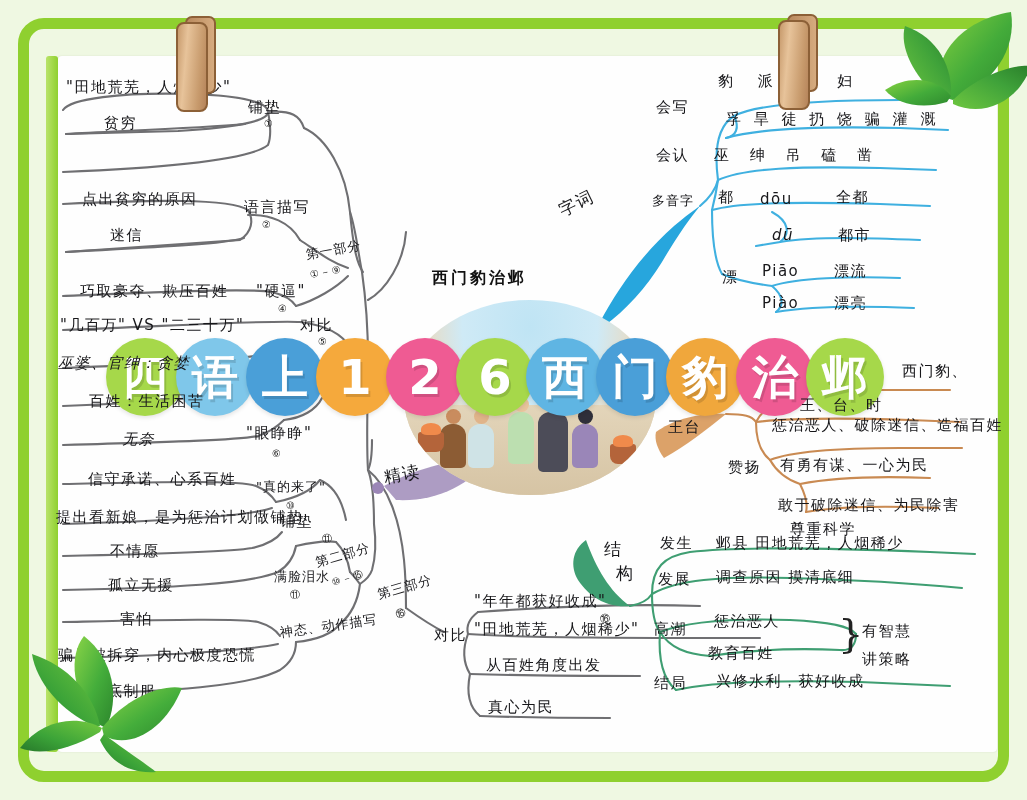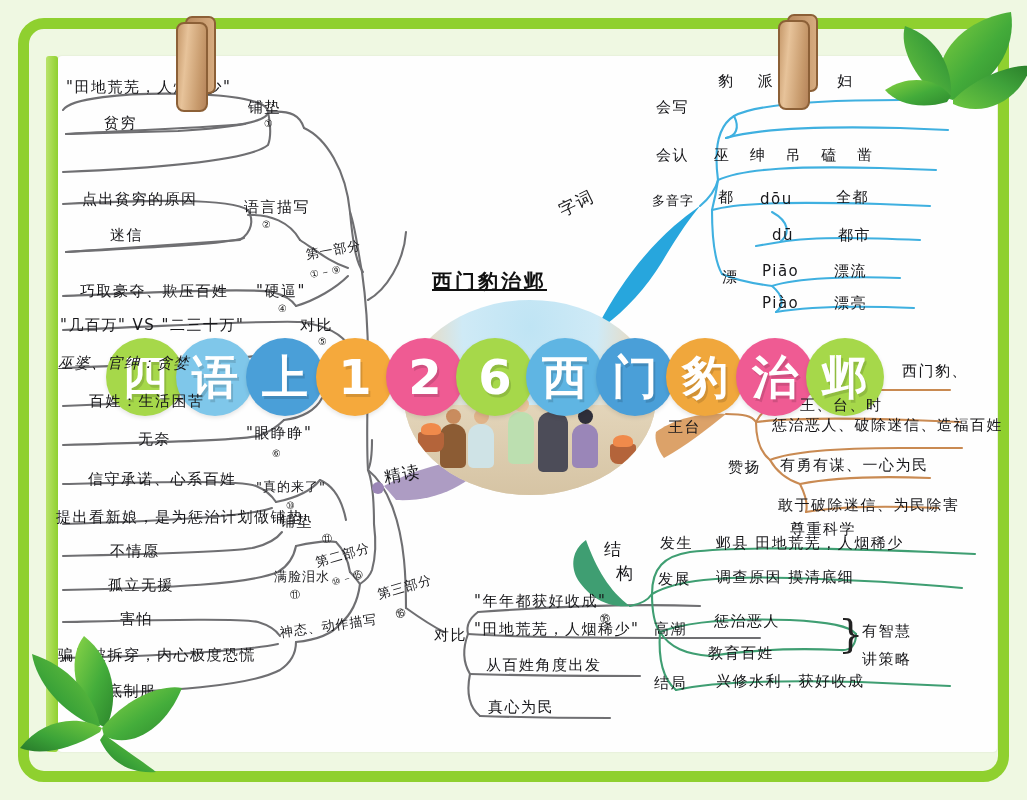--- a/index.html
+++ b/index.html
@@ -65,23 +65,23 @@
     background:linear-gradient(180deg,#e3d5ba,#d6c4a4);}
   .fig{position:absolute;bottom:14%;}
   .fig .head{width:15px;height:15px;border-radius:50%;margin:0 auto;}
   .fig .body{width:26px;height:44px;border-radius:12px 12px 5px 5px;}
   .pot{position:absolute;bottom:16%;width:26px;height:20px;
     background:#b4643a;border-radius:3px 3px 8px 8px;}
   .pot:after{content:"";position:absolute;left:3px;top:-9px;width:20px;height:12px;
     background:#f08a4b;border-radius:50% 50% 30% 30%;}
 
   .title-top{
-    position:absolute;left:432px;top:268px;font-size:20px;color:#111;
+    position:absolute;left:432px;top:268px;font-size:16px;color:#111;
     letter-spacing:3px;white-space:nowrap;
-    font-family:"DejaVu Serif","Liberation Serif",serif;font-weight:bold;text-decoration:underline;
+    font-family:"DejaVu Serif","Liberation Serif",serif;font-weight:bold;
   }
 
   
   .circle-row{position:absolute;left:106px;top:335px;height:84px;display:flex;align-items:center;}
   .circ{
     width:78px;height:78px;border-radius:50%;
     display:flex;align-items:center;justify-content:center;
     margin-right:-8px;position:relative;
     box-shadow:0 2px 4px rgba(0,0,0,.10);
   }
@@ -302,21 +302,21 @@
   <div class="hw" style="left:80px;top:282px;">巧取豪夺、欺压百姓</div>
   <div class="hw" style="left:256px;top:282px;">"硬逼"</div>
   <div class="hw num" style="left:278px;top:303px;">④</div>
 
   <div class="hw" style="left:60px;top:316px;">"几百万" VS "二三十万"</div>
   <div class="hw" style="left:58px;top:354px;font-style:italic;">巫婆、官绅：贪婪</div>
   <div class="hw" style="left:58px;top:392px;padding-left:31px;">百姓：生活困苦</div>
   <div class="hw" style="left:300px;top:316px;">对比</div>
   <div class="hw num" style="left:318px;top:336px;">⑤</div>
 
-  <div class="hw" style="left:138px;top:430px;">无奈</div>
+  <div class="hw" style="left:122px;top:430px;font-style:italic;">无奈</div>
   <div class="hw" style="left:246px;top:424px;">"眼睁睁"</div>
   <div class="hw num" style="left:272px;top:448px;">⑥</div>
 
   <div class="hw sm rot2" style="left:306px;top:246px;">第一部分</div>
   <div class="hw num rot2" style="left:310px;top:268px;">①－⑨</div>
 
   <div class="hw" style="left:88px;top:470px;">信守承诺、心系百姓</div>
   <div class="hw" style="left:56px;top:508px;">提出看新娘，是为惩治计划做铺垫</div>
   <div class="hw sm" style="left:256px;top:478px;">"真的来了"</div>
   <div class="hw num" style="left:286px;top:500px;">⑩</div>
@@ -345,29 +345,30 @@
   <div class="hw num" style="left:600px;top:612px;">⑯</div>
   <div class="hw" style="left:486px;top:656px;">从百姓角度出发</div>
   <div class="hw" style="left:488px;top:698px;">真心为民</div>
 
   <div class="hw rot2" style="left:384px;top:466px;font-size:17px;">精读</div>
 
   <div class="hw rot" style="left:560px;top:200px;font-size:17px;">字词</div>
 
   <div class="hw" style="left:656px;top:98px;">会写</div>
   <div class="hw" style="left:718px;top:72px;letter-spacing:10px;">豹  派      媳  妇</div>
+  <div class="hw" style="left:726px;top:110px;letter-spacing:4px;">孚 旱 徒 扔 饶 骗 灌 溉</div>
 
   <div class="hw" style="left:656px;top:146px;">会认</div>
   <div class="hw" style="left:714px;top:146px;letter-spacing:8px;">巫 绅 吊 磕 凿</div>
 
   <div class="hw sm" style="left:652px;top:192px;">多音字</div>
   <div class="hw" style="left:718px;top:188px;">都</div>
   <div class="hw" style="left:760px;top:190px;">dōu</div>
   <div class="hw" style="left:836px;top:188px;">全都</div>
-  <div class="hw" style="left:772px;top:226px;">dū</div>
+  <div class="hw" style="left:772px;top:226px;font-style:italic;">dū</div>
   <div class="hw" style="left:838px;top:226px;">都市</div>
 
   <div class="hw" style="left:722px;top:268px;">漂</div>
   <div class="hw" style="left:762px;top:262px;">Piāo</div>
   <div class="hw" style="left:834px;top:262px;">漂流</div>
   <div class="hw" style="left:762px;top:294px;">Piào</div>
   <div class="hw" style="left:834px;top:294px;">漂亮</div>
 
   <div class="hw" style="left:668px;top:418px;">王台</div>
   <div class="hw" style="left:902px;top:362px;">西门豹、</div>

